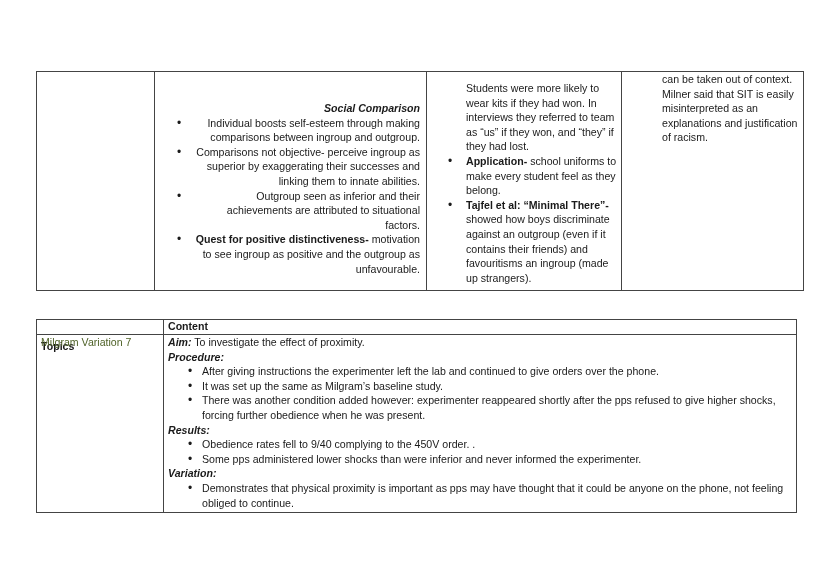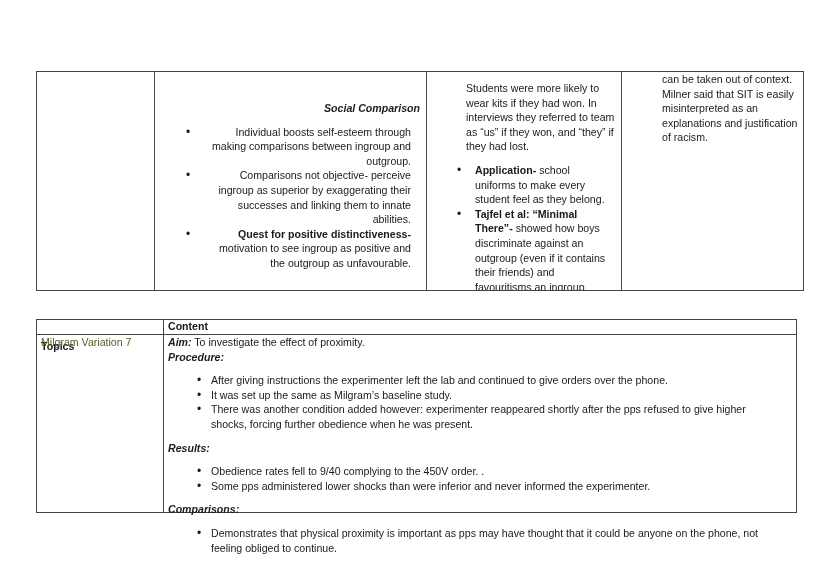--- a/index.html
+++ b/index.html
@@ -38,21 +38,21 @@
     #top-c2 { left: 118px; width: 272px; }
     #top-c3 { left: 390px; width: 195px; }
     #top-c4 { left: 585px; width: 181px; }
 
     .heading-bi {
       font-weight: bold;
       font-style: italic;
       display: block;
     }
     ul.bl {
-      margin: 9px;
+      margin: 0;
       padding: 0;
       list-style: none;
     }
     ul.bl li {
       position: relative;
       padding-left: 34px;
     }
     ul.bl li::before {
       content: "\2022";
       position: absolute;
@@ -102,20 +102,21 @@
 
 <div class="tbl" id="top-table">
   <div class="cell" id="top-c1"></div>
 
   <div class="cell" id="top-c2">
     <div id="sc-block">
       <span class="heading-bi">Social Comparison</span>
       <ul class="bl">
         <li><span>Individual boosts self-esteem through making comparisons between ingroup and outgroup.</span></li>
         <li><span>Comparisons not objective- perceive ingroup as superior by exaggerating their successes and linking them to innate abilities.</span></li>
+        <li><span>Outgroup seen as inferior and their achievements are attributed to situational factors.</span></li>
         <li><b>Quest for positive distinctiveness-</b><span> motivation to see ingroup as positive and the outgroup as unfavourable.</span></li>
       </ul>
     </div>
   </div>
 
   <div class="cell" id="top-c3">
     <div id="sit-block">
       <span class="cont">Students were more likely to wear kits if they had won. In interviews they referred to team as “us” if they won, and “they” if they had lost.</span>
       <ul class="bl">
         <li><b>Application-</b><span> school uniforms to make every student feel as they belong.</span></li>
@@ -148,18 +149,18 @@
     <ul class="bl">
       <li>After giving instructions the experimenter left the lab and continued to give orders over the phone.</li>
       <li>It was set up the same as Milgram’s baseline study.</li>
       <li>There was another condition added however: experimenter reappeared shortly after the pps refused to give higher shocks, forcing further obedience when he was present.</li>
     </ul>
     <span class="heading-bi">Results:</span>
     <ul class="bl">
       <li>Obedience rates fell to 9/40 complying to the 450V order. .</li>
       <li>Some pps administered lower shocks than were inferior and never informed the experimenter.</li>
     </ul>
-    <span class="heading-bi">Comparisons:</span>
+    <span class="heading-bi">Variation:</span>
     <ul class="bl">
       <li>Demonstrates that physical proximity is important as pps may have thought that it could be anyone on the phone, not feeling obliged to continue.</li>
     </ul>
   </div>
 </div>
 
 </body></html>

